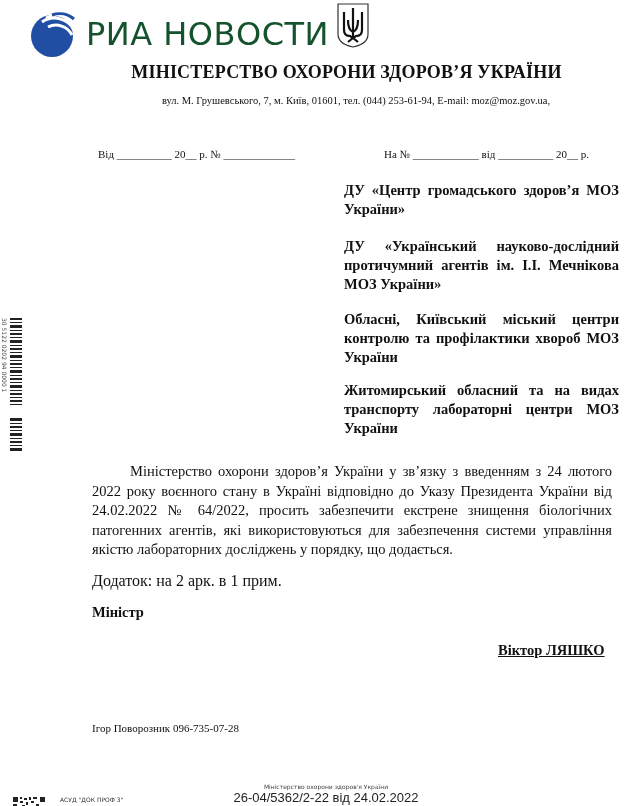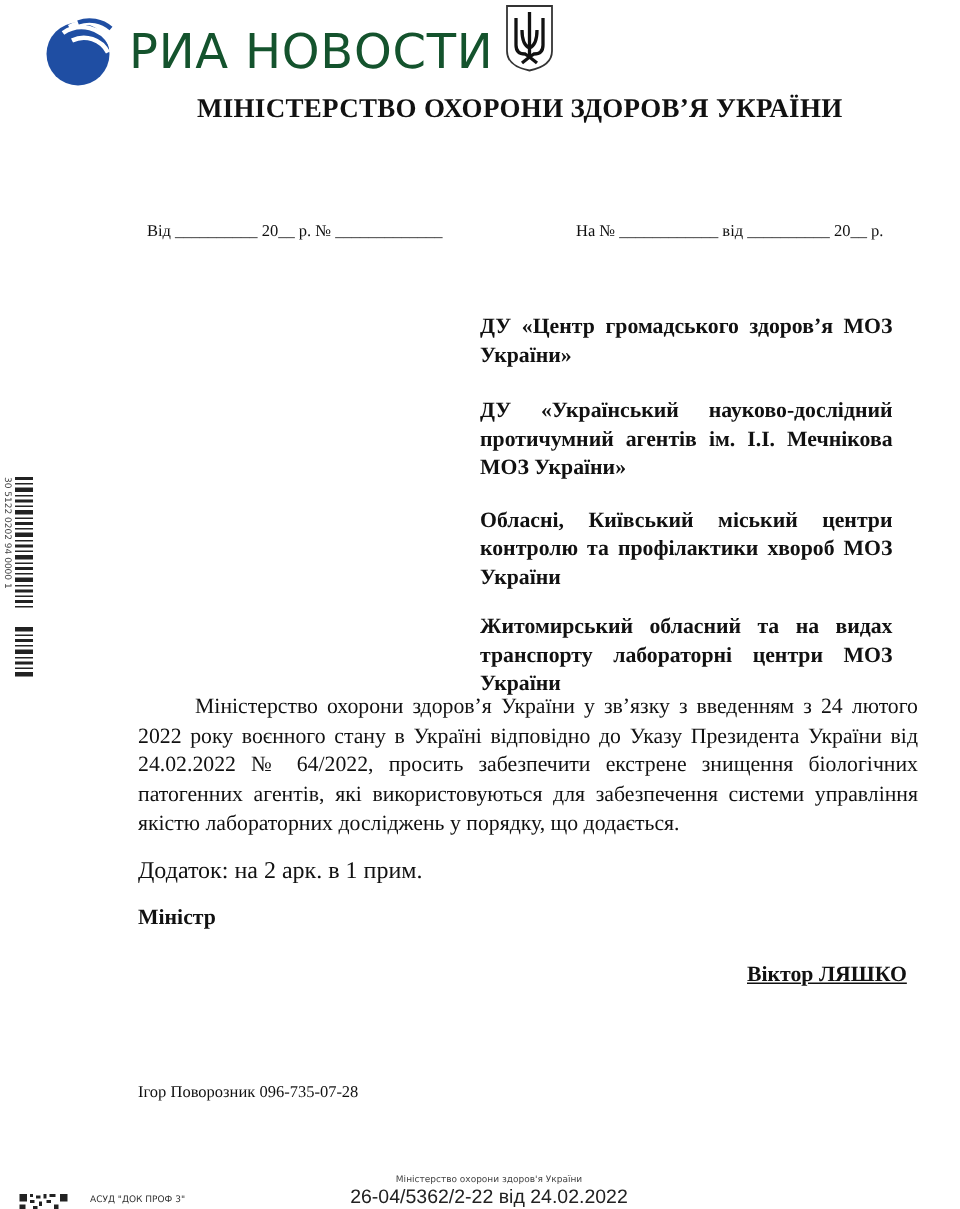--- a/index.html
+++ b/index.html
@@ -4,21 +4,21 @@
 <style>
   html, body { margin:0; padding:0; background:#ffffff; }
   body { width:640px; height:806px; position:relative; overflow:hidden; color:#111; font-family:"Liberation Serif", serif; }
   .abs { position:absolute; }
   .logo { left:28px; top:10px; width:300px; height:48px; }
   .logo-text { position:absolute; left:58px; top:6px; font-family:"DejaVu Sans", sans-serif; font-weight:normal; font-size:32px; color:#14532d; letter-spacing:0.5px; white-space:nowrap; line-height:36px; }
   .crest { left:336px; top:2px; width:34px; height:46px; }
   .ministry { left:0; width:621px; top:62px; text-align:center; font-weight:bold; font-size:18px; padding-left:72px; box-sizing:border-box; letter-spacing:0.2px; }
   .address { left:0; width:640px; top:94px; text-align:center; font-size:10.5px; line-height:13px; padding-left:72px; box-sizing:border-box; }
   .refline { top:148px; font-size:11px; white-space:nowrap; }
-  .recip { left:320px; width:275px; font-weight:bold; font-size:14.5px; line-height:19px; text-align:justify;margin-top:28px; }
+  .recip { left:344px; width:275px; font-weight:bold; font-size:14.5px; line-height:19px; text-align:justify; }
   .recip p { margin:0; }
   .body-text { left:92px; width:520px; top:462px; font-size:14.5px; line-height:19.5px; text-align:justify; text-indent:38px; }
   .attach { left:92px; top:572px; font-size:16px; }
   .sign-left { left:92px; top:604px; font-weight:bold; font-size:14.5px; }
   .sign-right { left:498px; top:642px; font-weight:bold; font-size:14.5px;text-decoration:underline; }
   .executor { left:92px; top:722px; font-size:11px; }
   .barcode { left:8px; top:318px; width:14px; height:135px; }
   .barcode-num { left:0px; top:318px; width:8px; font-family:"DejaVu Sans", sans-serif; font-size:6px; color:#444; writing-mode:vertical-rl; }
   .qr { left:12px; top:794px; width:36px; height:12px; }
   .asud { left:60px; top:796px; font-family:"DejaVu Sans", sans-serif; font-size:6px; color:#333; }
@@ -41,20 +41,21 @@
 
 <div class="abs crest">
   <svg width="34" height="46" viewBox="0 0 34 46">
     <path d="M2 2 H32 V32 Q32 42 17 45 Q2 42 2 32 Z" fill="#fff" stroke="#333" stroke-width="1.2"></path>
     <path d="M17 6 V36 M17 36 L12 40 M17 36 L22 40 M8 10 V28 Q8 34 14 34 L17 36 M26 10 V28 Q26 34 20 34 L17 36 M12 18 Q12 28 17 30 Q22 28 22 18" stroke="#111" stroke-width="2.2" fill="none"></path>
   </svg>
 </div>
 
 <div class="abs ministry">МІНІСТЕРСТВО ОХОРОНИ ЗДОРОВ’Я УКРАЇНИ</div>
 <div class="abs address">
+  <div>вул. М. Грушевського, 7, м. Київ, 01601, тел. (044) 253-61-94, E-mail: moz@moz.gov.ua,</div>
 </div>
 
 <div class="abs refline" style="left:98px;">Від __________ 20__ р. № _____________</div>
 <div class="abs refline" style="left:384px;">На № ____________ від __________ 20__ р.</div>
 
 <div class="abs barcode">
   <svg width="14" height="135" viewBox="0 0 14 135">
     <g fill="#222">
       <rect x="2" y="0" width="12" height="2"></rect>
         <rect x="2" y="4" width="12" height="1"></rect>

